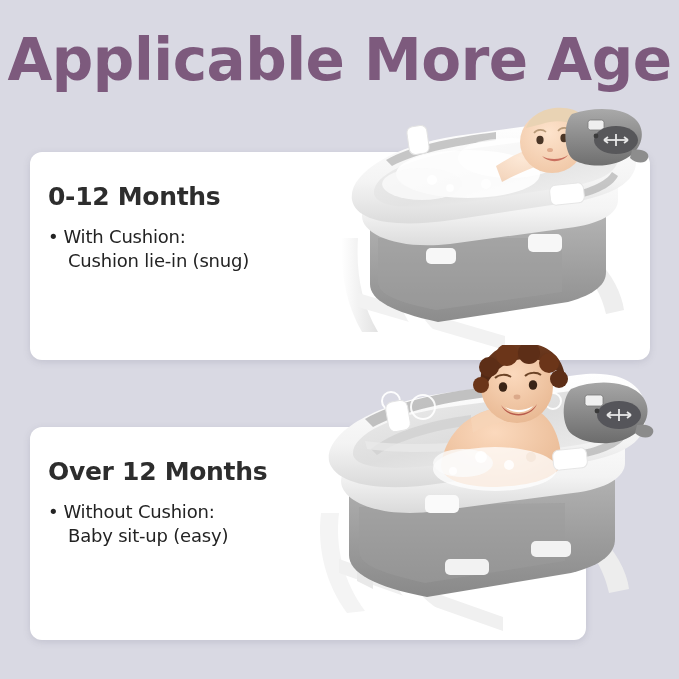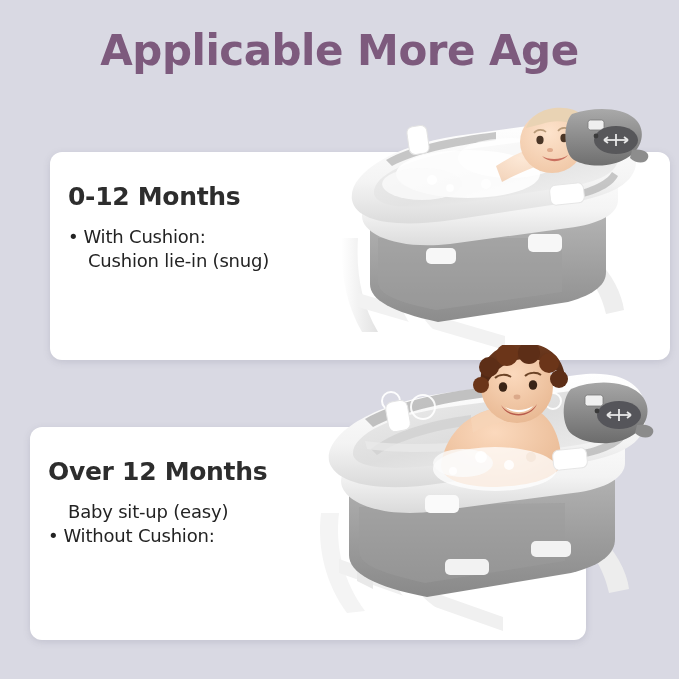--- a/index.html
+++ b/index.html
@@ -21,35 +21,35 @@
     background: #d9d9e3;
   }
 
   
   .title {
     position: absolute;
     top: 26px;
     left: 0;
     width: 679px;
     text-align: center;
-    font-size: 42px;
+    font-size: 58px;
     font-weight: bold;
     letter-spacing: -0.5px;
     color: #7d5a7d;
     font-family: "DejaVu Sans", sans-serif;
   }
 
   
   .card {
     position: absolute;
     background: #ffffff;
     border-radius: 12px;
     box-shadow: 0 2px 7px rgba(120,120,140,0.22);
   }
-  .card-one  { left: 30px; top: 152px; width: 620px; height: 208px; margin-left: 20px; }
+  .card-one  { left: 30px; top: 152px; width: 620px; height: 208px; }
   .card-two  { left: 30px; top: 427px; width: 556px; height: 213px; }
 
   .card-text {
     position: absolute;
     left: 18px;
     top: 30px;
     z-index: 6;
   }
   .card-heading {
     font-size: 25px;
@@ -180,24 +180,24 @@
       <rect x="108" y="38" width="20" height="28" rx="6" transform="rotate(-8 118 52)" fill="#ffffff" stroke="#e3e3e3" stroke-width="1"></rect>
       <rect x="250" y="96" width="34" height="20" rx="6" transform="rotate(-6 267 106)" fill="#ffffff" stroke="#e6e6e6" stroke-width="1"></rect>
       <rect x="228" y="146" width="34" height="18" rx="5" fill="#f7f7f7"></rect>
       <rect x="126" y="160" width="30" height="16" rx="5" fill="#f7f7f7"></rect>
     </svg>
   </div>
 
   <div class="card card-two">
     <div class="card-text">
       <div class="card-heading">Over 12 Months</div>
-      <div class="bullet-line bullet-sub">Baby sit-up (easy)</div>
       <div class="bullet-line">
         <span class="bullet-dot">•</span><span>Without Cushion:</span>
       </div>
+      <div class="bullet-line bullet-sub">Baby sit-up (easy)</div>
     </div>
   </div>
 
   <div class="photo photo-two">
     <svg viewBox="0 0 370 295" xmlns="http://www.w3.org/2000/svg">
       <defs>
         <linearGradient id="p2rim" x1="0" y1="0" x2="0" y2="1">
           <stop offset="0%" stop-color="#ffffff"></stop>
           <stop offset="62%" stop-color="#f3f3f3"></stop>
           <stop offset="100%" stop-color="#dadada"></stop>

